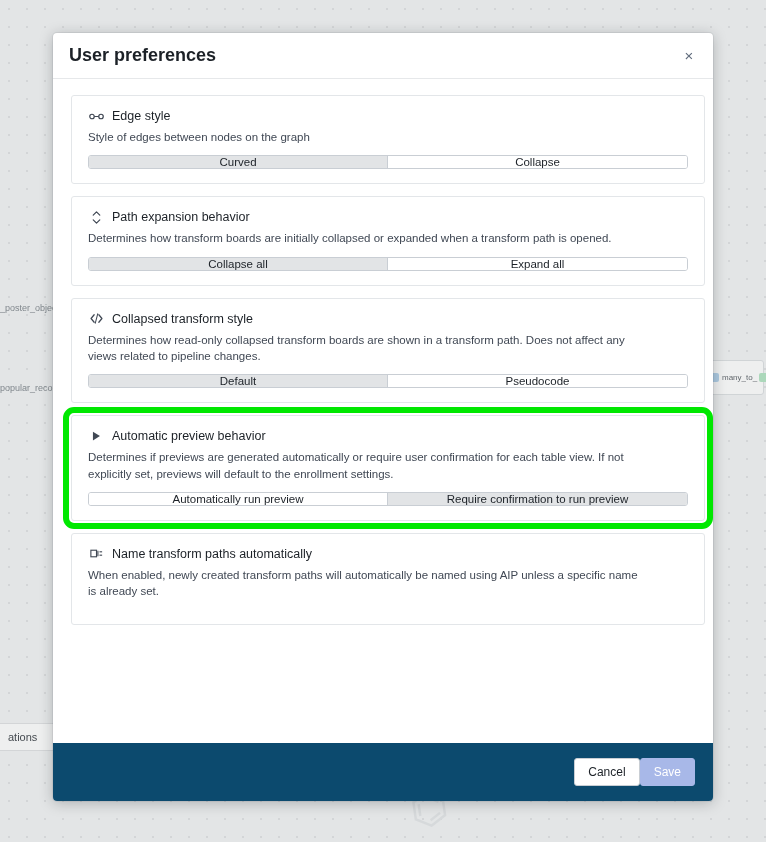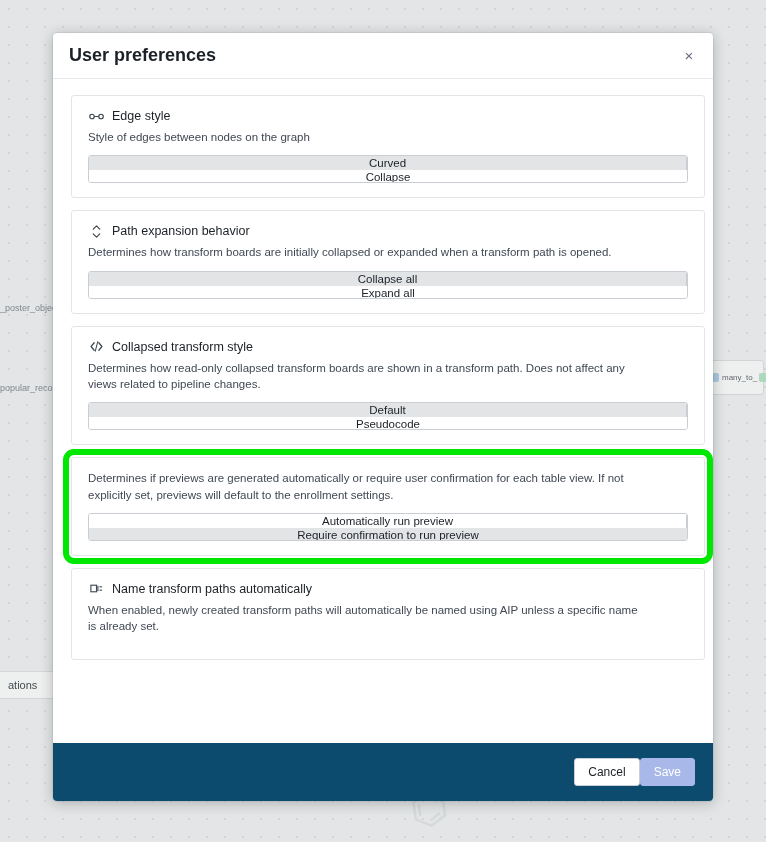--- a/index.html
+++ b/index.html
@@ -169,22 +169,21 @@
     max-width: 560px;
   }
 
   
   .segmented {
     display: flex;
     width: 100%;
     border: 1px solid #c9ced4;
     border-radius: 3px;
     overflow: hidden;
-    height: 28px;
-    flex-direction: column;
+    height: 14px;
   }
   .segmented .seg {
     flex: 1 1 50%;
     display: flex;
     align-items: center;
     justify-content: center;
     font-size: 11.5px;
     color: #1c2127;
     background: #ffffff;
     cursor: pointer;
@@ -238,21 +237,21 @@
     <div class="row">
       <span class="bg-chip"></span>
       <span>many_to_</span>
     </div>
     <div class="row">
       <span class="bg-chip green"></span>
       <span>deployed and batch</span>
     </div>
   </div>
 
-  <div class="bg-bar" style="top:671px; width:80px;text-align:center;">
+  <div class="bg-bar" style="top:723px; width:80px;text-align:center;">
     <span>ations</span>
   </div>
 
   <div class="bg-watermark" style="left:410px; top:782px;">⌬</div>
 </div>
 
 <div class="scrim"></div>
 
 <div class="modal">
 
@@ -310,20 +309,28 @@
         <span class="section-title">Collapsed transform style</span>
       </div>
       <p class="section-desc">Determines how read-only collapsed transform boards are shown in a transform path. Does not affect any views related to pipeline changes.</p>
       <div class="segmented">
         <button class="seg active">Default</button>
         <button class="seg">Pseudocode</button>
       </div>
     </div>
 
     <div class="section highlighted">
+      <div class="section-head">
+        <span class="section-icon">
+          <svg width="14" height="14" viewBox="0 0 16 16" aria-hidden="true">
+            <polygon points="4.5,3 12.5,8 4.5,13" fill="#404854"></polygon>
+          </svg>
+        </span>
+        <span class="section-title">Automatic preview behavior</span>
+      </div>
       <p class="section-desc">Determines if previews are generated automatically or require user confirmation for each table view. If not explicitly set, previews will default to the enrollment settings.</p>
       <div class="segmented">
         <button class="seg">Automatically run preview</button>
         <button class="seg active">Require confirmation to run preview</button>
       </div>
     </div>
 
     <div class="section">
       <div class="section-head">
         <span class="section-icon">

